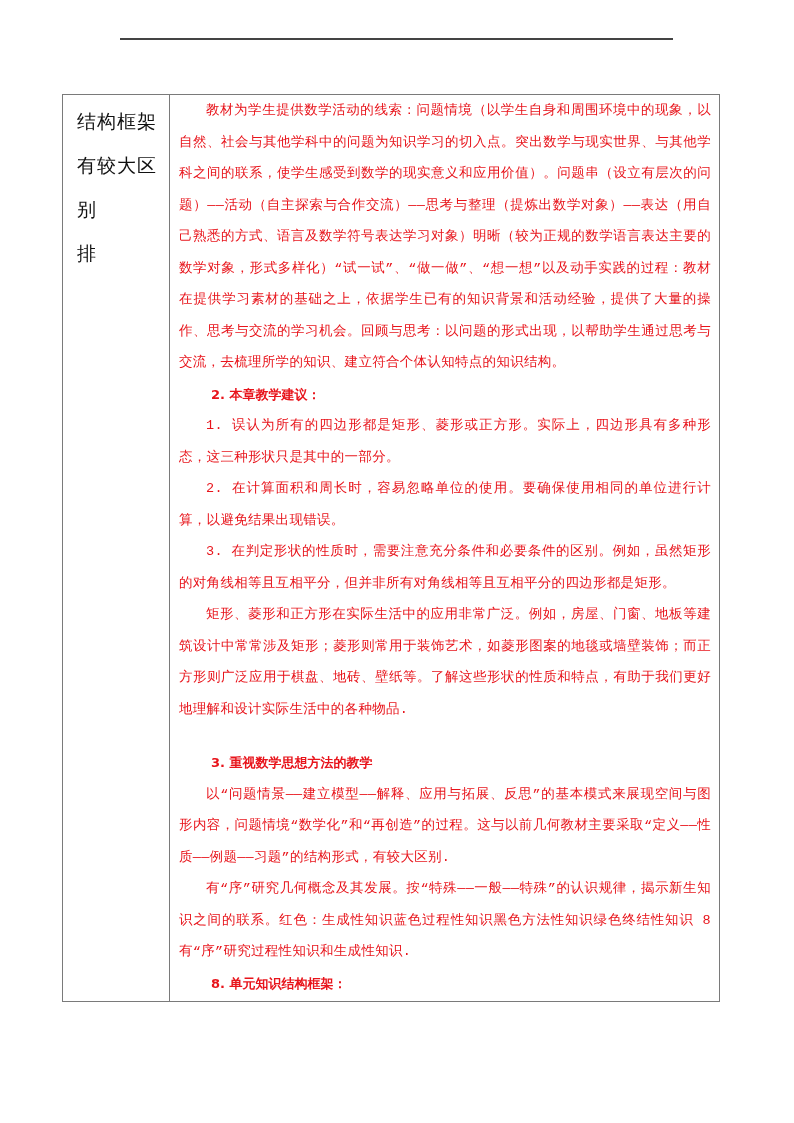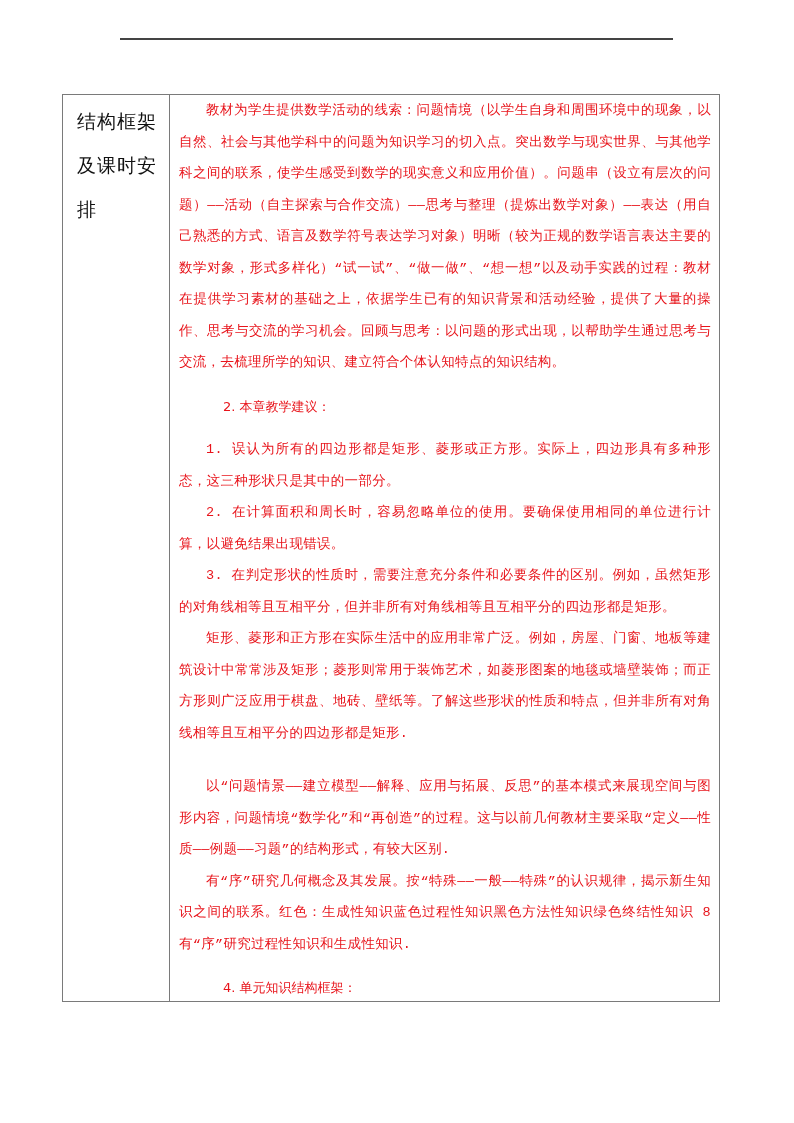--- a/index.html
+++ b/index.html
@@ -6,44 +6,45 @@
   body { width: 794px; height: 1123px; position: relative; overflow: hidden;
          font-family: "DejaVu Serif", "Liberation Serif", serif; }
   .header-rule { position: absolute; left: 120px; top: 38px; width: 553px; height: 2px; background: #444444; }
   .doc-table { position: absolute; left: 62px; top: 94px; width: 658px; height: 908px;
                border: 1px solid #7a7a7a; box-sizing: border-box; display: flex; }
   .label-cell { width: 107px; border-right: 1px solid #7a7a7a; box-sizing: border-box;
                 padding: 4px 0 0 14px; font-family: "DejaVu Sans", "Liberation Sans", sans-serif;
                 font-size: 19px; line-height: 44px; color: #111111; letter-spacing: 1px; }
   .content-cell { flex: 1; padding: 0 8px 0 9px; color: #e8141b; font-size: 13.5px; }
   .para { margin: 0; line-height: 31.5px; text-indent: 2em; text-align: justify; letter-spacing: 0.3px; font-family: Liberation Mono, monospace; }
-  .heading { margin: 12px; line-height: 31.5px; font-weight: normal; font-family: "DejaVu Sans", "Liberation Sans", sans-serif;
+  .heading { margin: 0; line-height: 31.5px; font-weight: bold; font-family: "DejaVu Sans", "Liberation Sans", sans-serif;
              font-size: 13px; padding-left: 32px; color: #e8141b; }
   .spacer { height: 22px; }
 </style>
 </head>
 <body>
 
 <div class="header-rule"></div>
 
 <div class="doc-table">
   <div class="label-cell">
     <div>结构框架</div>
-    <div>及课时安</div>
+    <div>有较大区别</div>
     <div>排</div>
   </div>
   <div class="content-cell">
     <p class="para">教材为学生提供数学活动的线索：问题情境（以学生自身和周围环境中的现象，以自然、社会与其他学科中的问题为知识学习的切入点。突出数学与现实世界、与其他学科之间的联系，使学生感受到数学的现实意义和应用价值）。问题串（设立有层次的问题）——活动（自主探索与合作交流）——思考与整理（提炼出数学对象）——表达（用自己熟悉的方式、语言及数学符号表达学习对象）明晰（较为正规的数学语言表达主要的数学对象，形式多样化）“试一试”、“做一做”、“想一想”以及动手实践的过程：教材在提供学习素材的基础之上，依据学生已有的知识背景和活动经验，提供了大量的操作、思考与交流的学习机会。回顾与思考：以问题的形式出现，以帮助学生通过思考与交流，去梳理所学的知识、建立符合个体认知特点的知识结构。</p>
 
     <p class="heading">2. 本章教学建议：</p>
     <p class="para">1. 误认为所有的四边形都是矩形、菱形或正方形。实际上，四边形具有多种形态，这三种形状只是其中的一部分。</p>
     <p class="para">2. 在计算面积和周长时，容易忽略单位的使用。要确保使用相同的单位进行计算，以避免结果出现错误。</p>
     <p class="para">3. 在判定形状的性质时，需要注意充分条件和必要条件的区别。例如，虽然矩形的对角线相等且互相平分，但并非所有对角线相等且互相平分的四边形都是矩形。</p>
-    <p class="para">矩形、菱形和正方形在实际生活中的应用非常广泛。例如，房屋、门窗、地板等建筑设计中常常涉及矩形；菱形则常用于装饰艺术，如菱形图案的地毯或墙壁装饰；而正方形则广泛应用于棋盘、地砖、壁纸等。了解这些形状的性质和特点，但并非所有对角线相等且互相平分的四边形都是矩形.</p>
+    <p class="para">矩形、菱形和正方形在实际生活中的应用非常广泛。例如，房屋、门窗、地板等建筑设计中常常涉及矩形；菱形则常用于装饰艺术，如菱形图案的地毯或墙壁装饰；而正方形则广泛应用于棋盘、地砖、壁纸等。了解这些形状的性质和特点，有助于我们更好地理解和设计实际生活中的各种物品.</p>
 
     <div class="spacer"></div>
 
+    <p class="heading">3. 重视数学思想方法的教学</p>
     <p class="para">以“问题情景——建立模型——解释、应用与拓展、反思”的基本模式来展现空间与图形内容，问题情境“数学化”和“再创造”的过程。这与以前几何教材主要采取“定义——性质——例题——习题”的结构形式，有较大区别.</p>
     <p class="para">有“序”研究几何概念及其发展。按“特殊——一般——特殊”的认识规律，揭示新生知识之间的联系。红色：生成性知识蓝色过程性知识黑色方法性知识绿色终结性知识 8 有“序”研究过程性知识和生成性知识.</p>
 
-    <p class="heading">4. 单元知识结构框架：</p>
+    <p class="heading">8. 单元知识结构框架：</p>
   </div>
 </div>
 
 </body></html>

